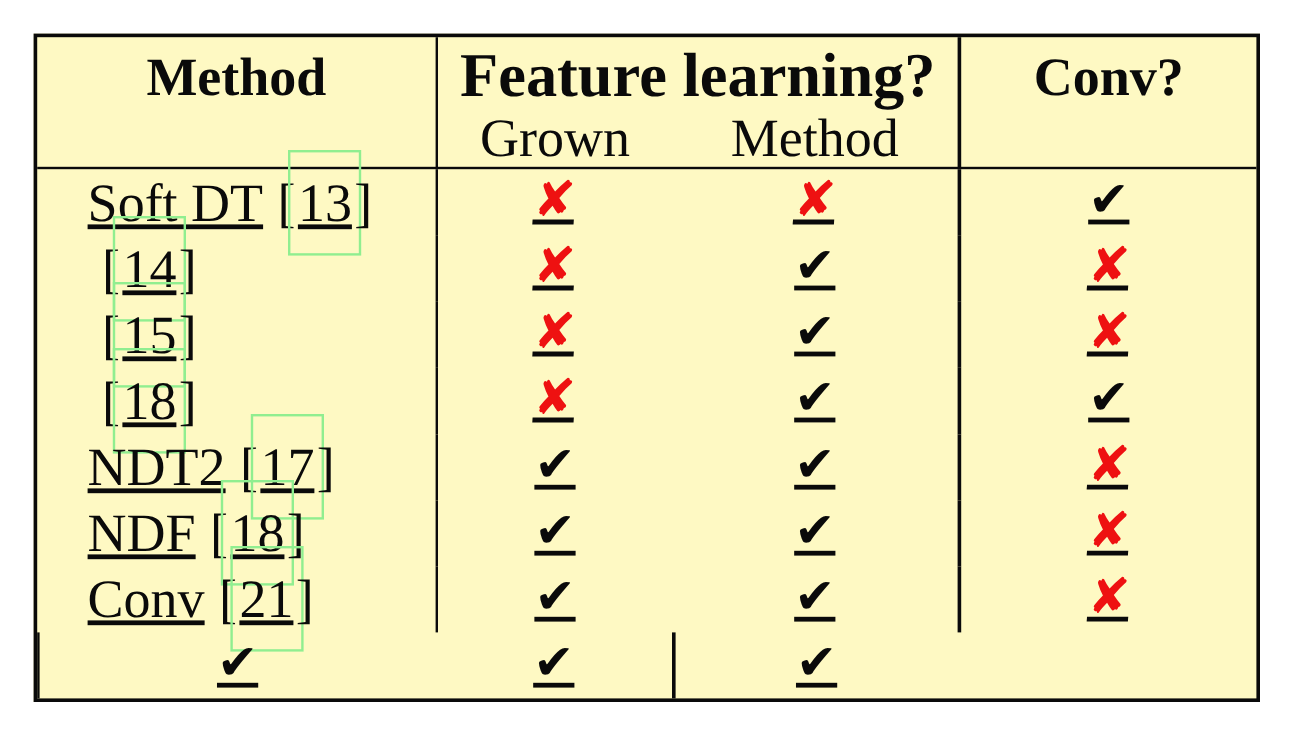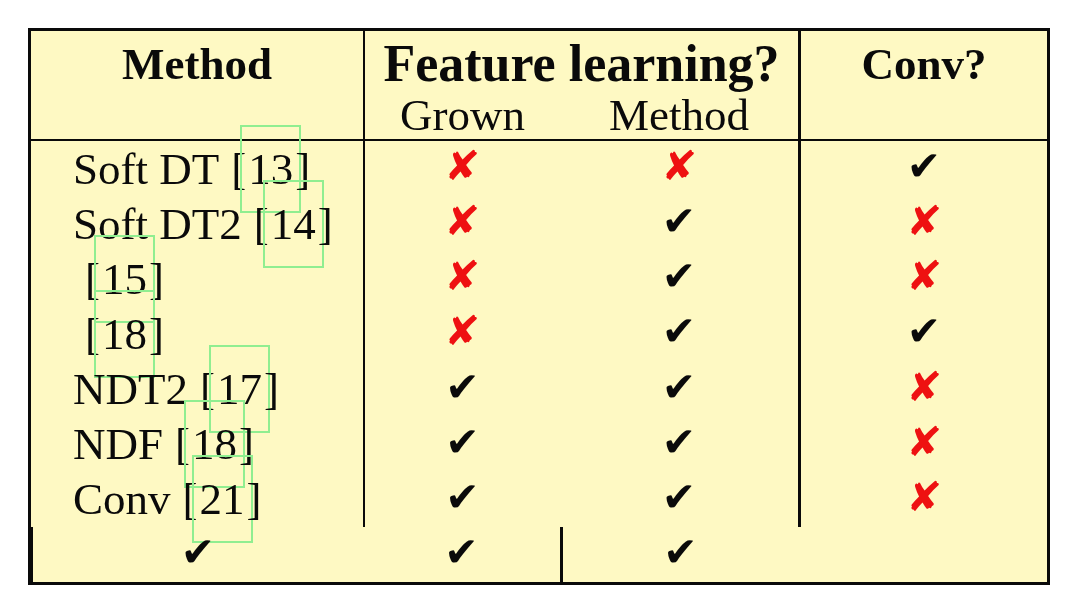--- a/index.html
+++ b/index.html
@@ -63,20 +63,21 @@
     font-weight: normal;
     font-size: 45px;
     line-height: 50px;
   }
   .sub { text-align: center; }
   
   .tbody {
     display: flex;
     flex-direction: column;
     height: 441px;
+    text-decoration: underline;
   }
   .tr {
     flex: 1;
     display: grid;
     grid-template-columns: 332px 197px 238px 249px;
     align-items: center;
     box-sizing: border-box;
   }
   .td { box-sizing: border-box; height: 100%; display: flex; align-items: center; }
   .method-cell {
@@ -137,21 +138,20 @@
     <div class="td mark-cell routers-cell">
       <span class="mark cross" style="color: rgb(238, 17, 17);">✘</span>
     </div>
     <div class="td mark-cell grown-cell">
       <span class="mark check" style="color: rgb(10, 10, 10);">✔</span>
     </div>
   </div>
 
   <div class="tr">
     <div class="td method-cell">
-      <span class="mname">Soft DT2</span>
       <span class="cite"><span class="bro">[</span><span class="cnum" style="border-color: rgb(144, 238, 144);">14</span><span class="brc">]</span></span>
     </div>
     <div class="td mark-cell path-cell">
       <span class="mark cross" style="color: rgb(238, 17, 17);">✘</span>
     </div>
     <div class="td mark-cell routers-cell">
       <span class="mark check" style="color: rgb(10, 10, 10);">✔</span>
     </div>
     <div class="td mark-cell grown-cell">
       <span class="mark cross" style="color: rgb(238, 17, 17);">✘</span>

